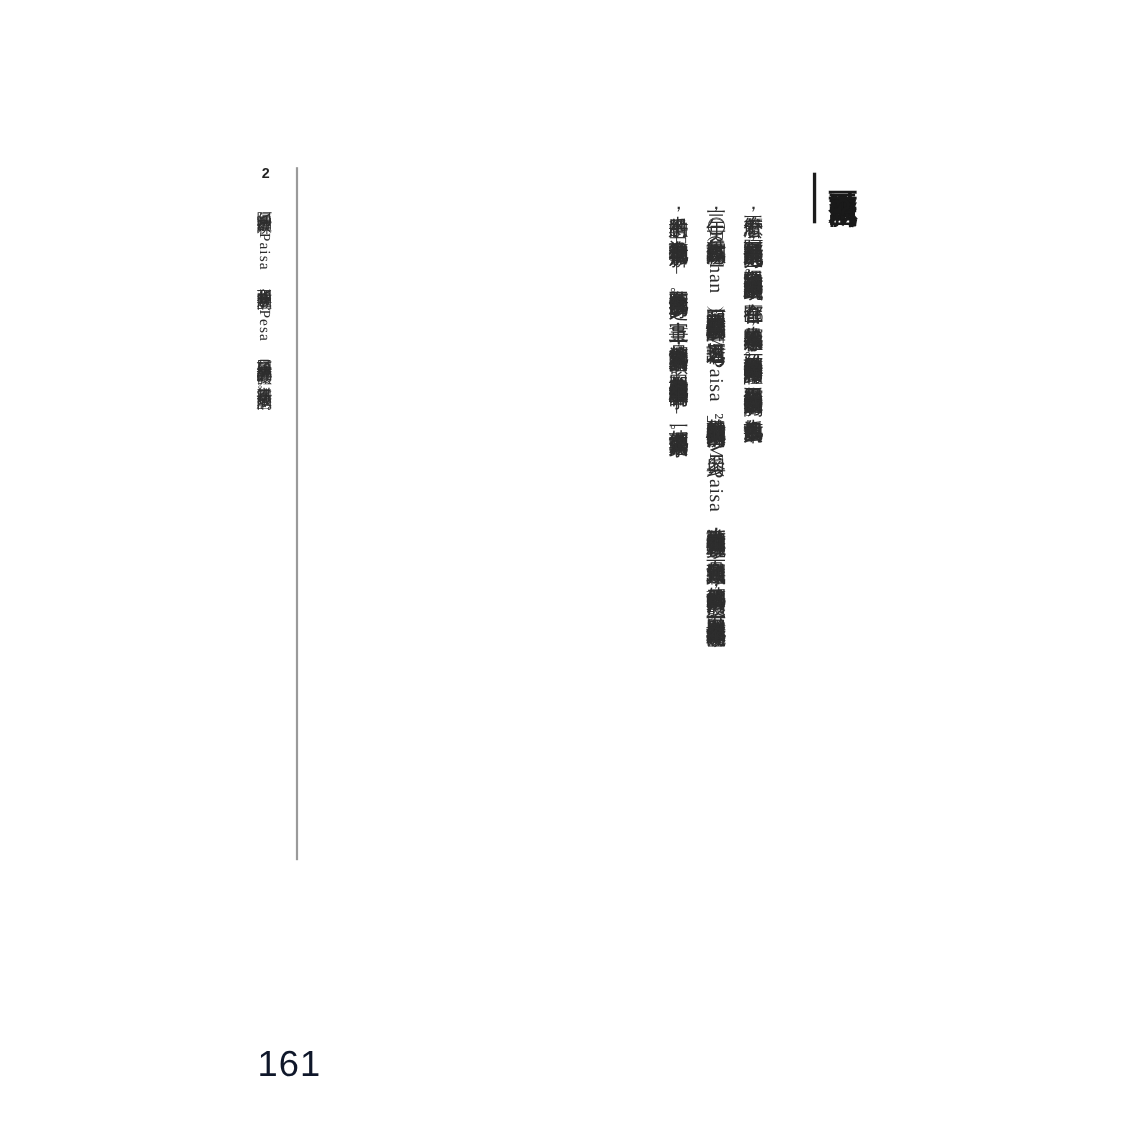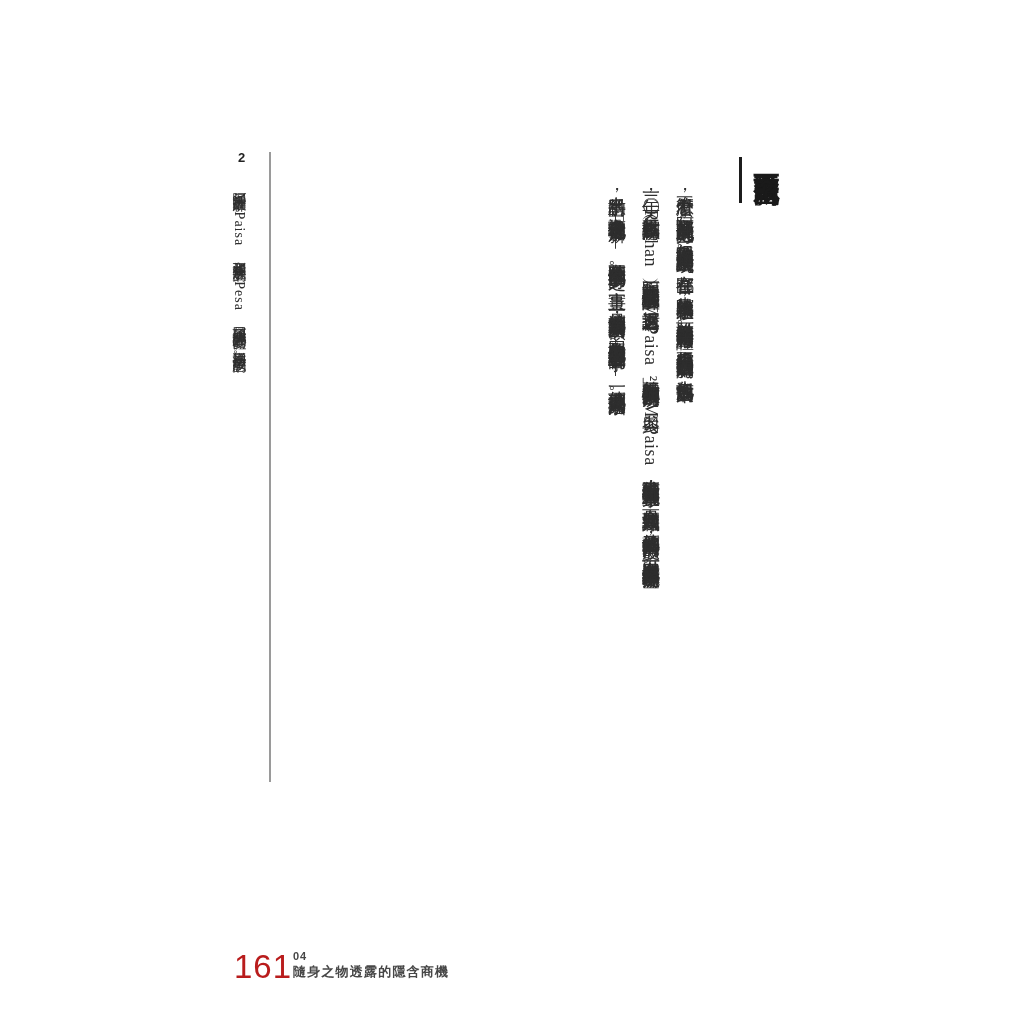--- a/index.html
+++ b/index.html
@@ -92,21 +92,21 @@
 
   
   .page-number {
     position: absolute;
     left: 234px;
     top: 948px;
     font-family: "Liberation Sans", "DejaVu Sans", sans-serif;
     font-weight: 400;
     font-size: 33px;
     letter-spacing: 1px;
-    color: #b91c1c;
+    color: #0f172a;
   }
   .chapter-block {
     position: absolute;
     left: 293px;
     top: 950px;
     font-family: "Liberation Sans", "DejaVu Sans", sans-serif;
     color: #474747;
   }
   .chapter-number {
     display: block;
@@ -134,18 +134,14 @@
     <p>不管怎麼看，阿富汗都可能是個混亂的地方，但它的危險不一定是透過炸彈和綁架的形式出現。在都會區，失竊的風險幾乎永遠存在，你可以說這整個國家的分布範圍相對嚴謹。但失竊不見得和口袋裡被拿走的東西有關：也包括沒放進去的東西。</p>
     <p>二〇一〇年，行動電訊供應商羅森（Roshan）和阿富汗內政部合辦了一個試驗性的計畫，探討透過名為「M-Paisa」的行動金融系統支付警員薪水的情況²。參與M-Paisa計畫的警察不會從長官那裡領到一疊現鈔，而是會接到簡訊通知，他們的薪水已轉為帳戶內的額度，而可以在國內各地任何羅森經銷商提領現金。</p>
     <p>出乎意料的，許多警官發現他們獲得「加薪」——有時甚至比他們平常拿到的多三分之一。事實上，這是他們第一次拿到實質薪水的全額，因為那些數位化的錢不會再經過上級黏答答的手——他們一直從下屬的薪資撈油水。</p>
   </div>
 
   <div class="footnote-number">2</div>
   <div class="footnote-divider"></div>
   <div class="footnote-text">阿富汗的羅森 M-Paisa 和肯亞沃達豐的 M-Pesa 是同項研究計畫的變體；拼法不同是故意的。</div>
 
   <div class="page-number">161</div>
-  <div class="chapter-block">
-    <span class="chapter-number">04</span>
-    <span class="chapter-title">隨身之物透露的隱含商機</span>
-  </div>
 
 </div>
 
 </body></html>

